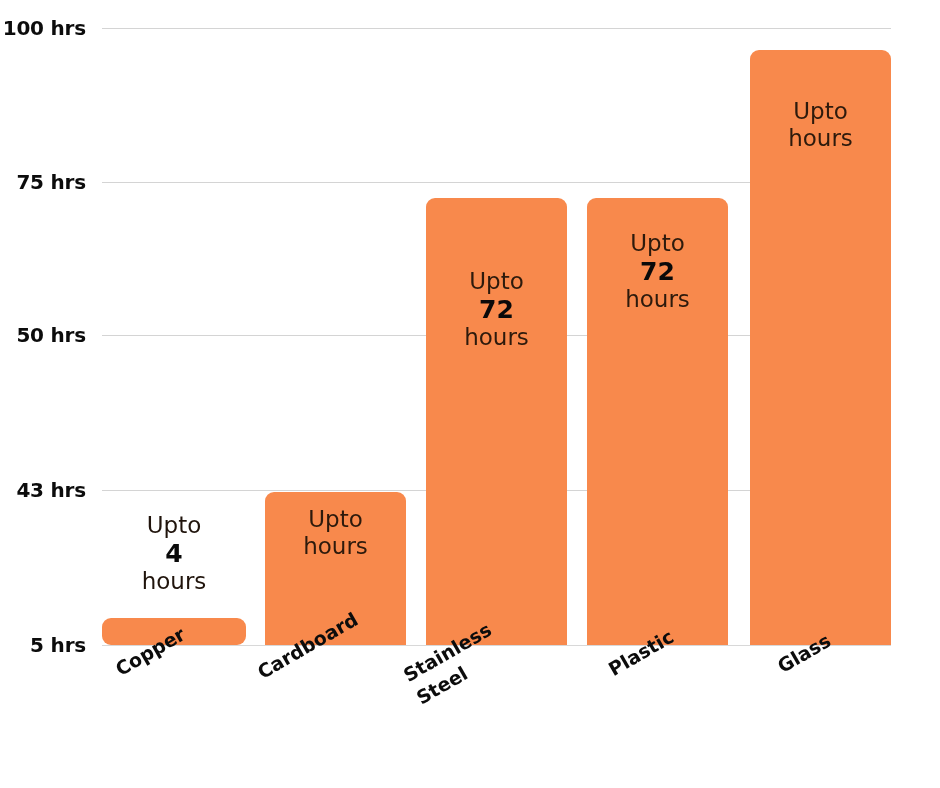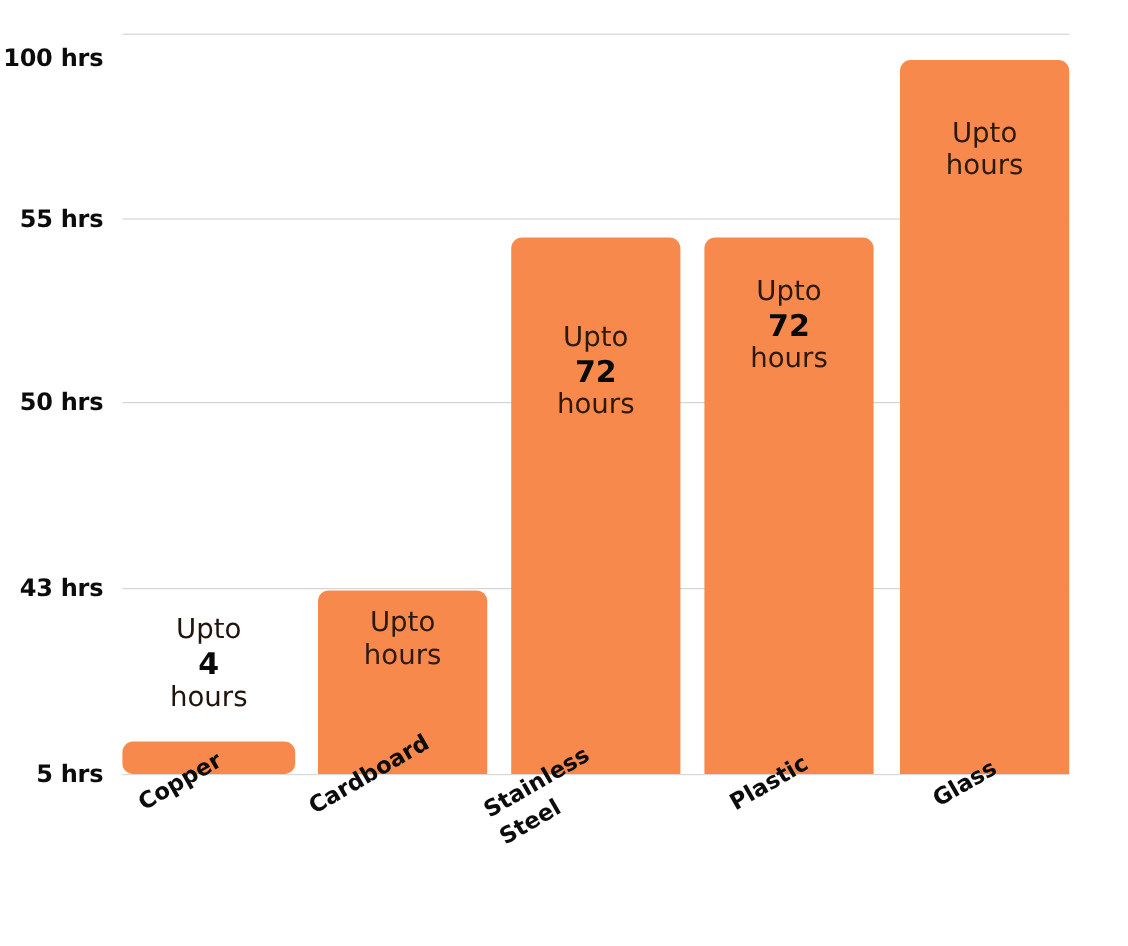--- a/index.html
+++ b/index.html
@@ -111,22 +111,22 @@
 
 <div id="chart-root">
   <div class="plot-area">
 
     <div class="gridline" style="top:28px;"></div>
     <div class="gridline" style="top:182px;"></div>
     <div class="gridline" style="top:335px;"></div>
     <div class="gridline" style="top:490px;"></div>
     <div class="gridline baseline" style="top:645px;"></div>
 
-    <div class="ytick-label" style="top:28px;margin-top:20px;">100 hrs</div>
-    <div class="ytick-label" style="top:182px;">55 hrs</div>
+    <div class="ytick-label" style="top:28px;">100 hrs</div>
+    <div class="ytick-label" style="top:182px;">75 hrs</div>
     <div class="ytick-label" style="top:335px;">50 hrs</div>
     <div class="ytick-label" style="top:490px;">43 hrs</div>
     <div class="ytick-label" style="top:645px;">5 hrs</div>
 
     <div class="bar tiny" style="left:102px; width:144px; top:618px; height:27px;"></div>
     <div class="bar-label outside" style="left:102px; width:144px; top:512px;">
       <span class="lbl-upto">Upto</span>
       <span class="lbl-value">4</span>
       <span class="lbl-unit">hours</span>
     </div>

